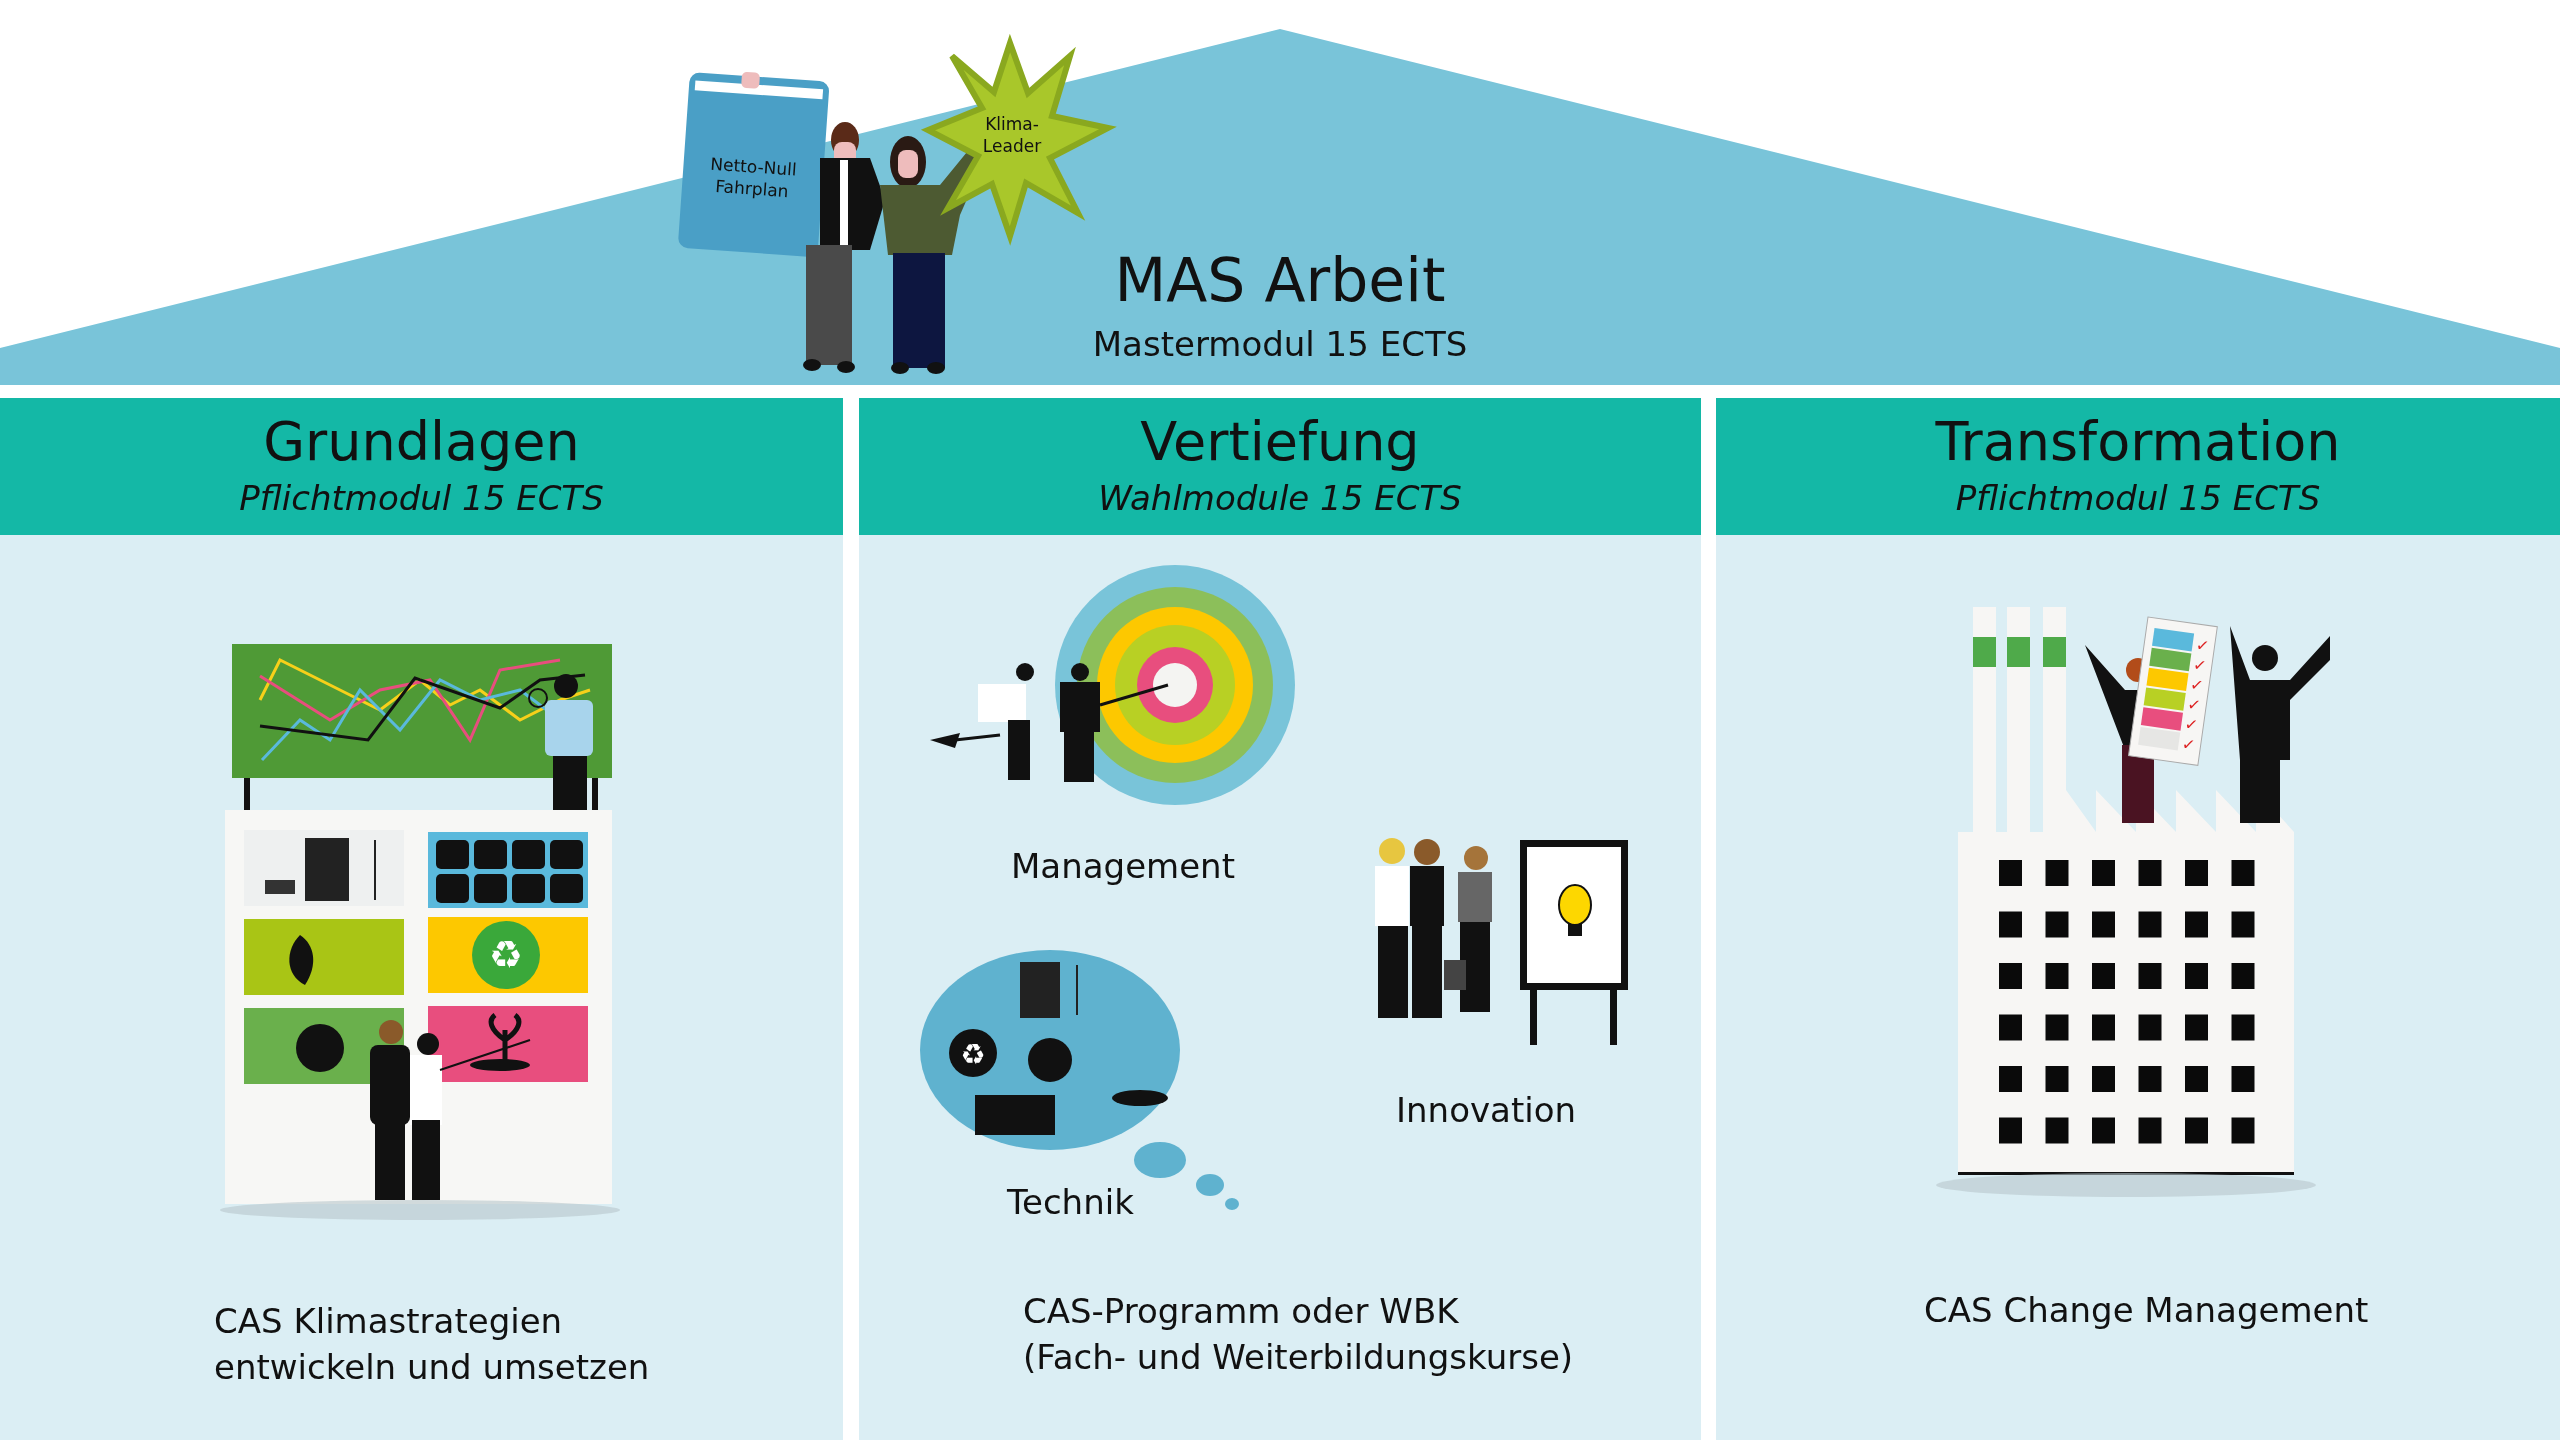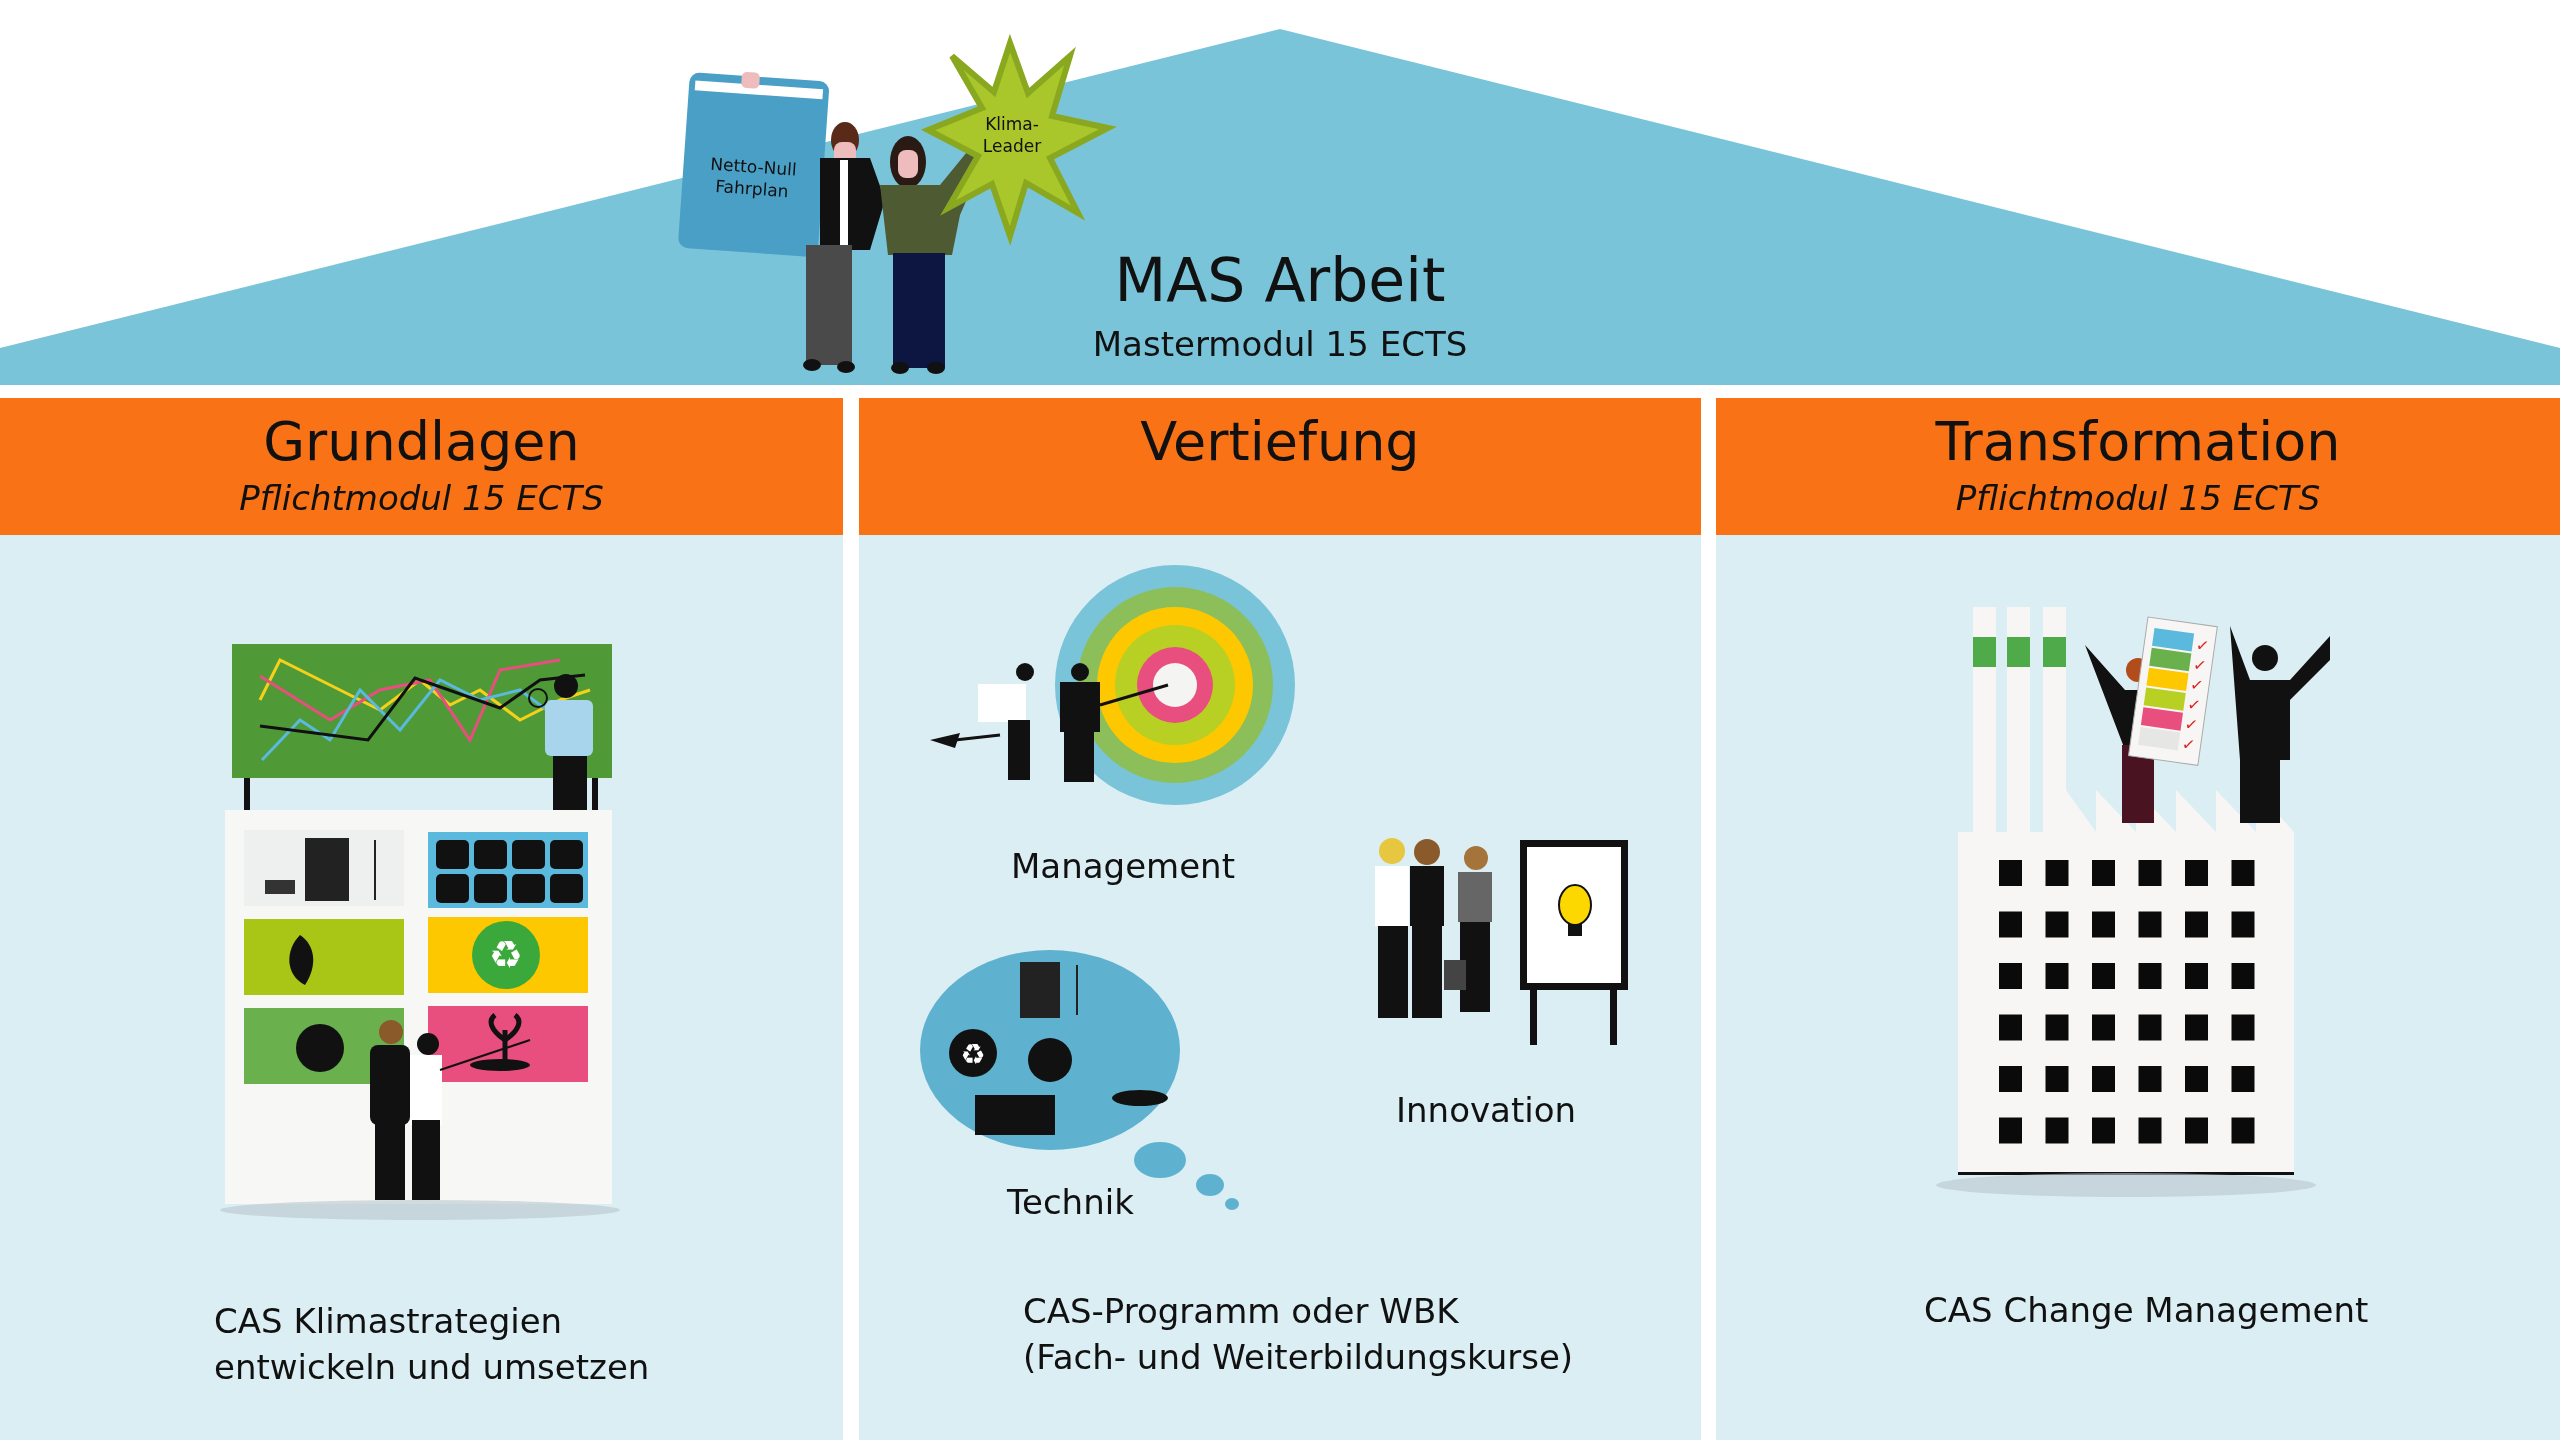--- a/index.html
+++ b/index.html
@@ -4,21 +4,21 @@
 <style>
   html, body { margin:0; padding:0; background:#ffffff; }
   body { width:2560px; height:1440px; position:relative; overflow:hidden;
          font-family:"DejaVu Sans", "Liberation Sans", sans-serif; color:#111; }
   .abs { position:absolute; }
   #roof { left:0; top:0; width:2560px; height:390px; }
   .roof-title { position:absolute; left:980px; width:600px; text-align:center; top:248px; font-size:60px; line-height:64px; }
   .roof-sub { position:absolute; left:980px; width:600px; text-align:center; top:322px; font-size:34px; line-height:44px; }
 
   .col { position:absolute; top:398px; height:1042px; background:#dbeef4; }
-  .col-head { position:absolute; left:0; top:0; right:0; height:137px; background:#f97316; }
+  .col-head { position:absolute; left:0; top:0; right:0; height:137px; background:#14b8a6; }
   .col-title { position:absolute; left:0; right:0; top:12px; text-align:center; font-size:54px; line-height:64px; }
   .col-sub { position:absolute; left:0; right:0; top:78px; text-align:center; font-size:34px; line-height:44px;font-style:italic; }
   #col1 { left:0; width:843px; }
   #col2 { left:859px; width:842px; }
   #col3 { left:1716px; width:844px; }
 
   .bottom-text { position:absolute; font-size:34px; line-height:46px; white-space:nowrap; }
   .label { position:absolute; font-size:34px; line-height:42px; white-space:nowrap; }
   svg text { font-family:"DejaVu Sans", "Liberation Sans", sans-serif; }
 </style>
@@ -120,20 +120,21 @@
     </g>
     <ellipse cx="420" cy="1210" rx="200" ry="10" fill="#b8c6cb" opacity="0.6"></ellipse>
   </svg>
   <div class="bottom-text" style="left:214px;top:900px;">CAS Klimastrategien</div>
   <div class="bottom-text" style="left:214px;top:946px;">entwickeln und umsetzen</div>
 </div>
 
 <div id="col2" class="col">
   <div class="col-head">
     <div class="col-title">Vertiefung</div>
+    <div class="col-sub">Wahlmodule 15 ECTS</div>
   </div>
   <svg class="abs" style="left:0;top:0;" width="842" height="1042" viewBox="859 398 842 1042">
     <g>
       <ellipse cx="1175" cy="685" rx="120" ry="120" fill="#79c4d9"></ellipse>
       <ellipse cx="1175" cy="685" rx="98" ry="98" fill="#8cbf5a"></ellipse>
       <ellipse cx="1175" cy="685" rx="78" ry="78" fill="#fdc800"></ellipse>
       <ellipse cx="1175" cy="685" rx="60" ry="60" fill="#b8d024"></ellipse>
       <ellipse cx="1175" cy="685" rx="38" ry="38" fill="#e84e7e"></ellipse>
       <ellipse cx="1175" cy="685" rx="22" ry="22" fill="#f4f4f2"></ellipse>
     </g>

